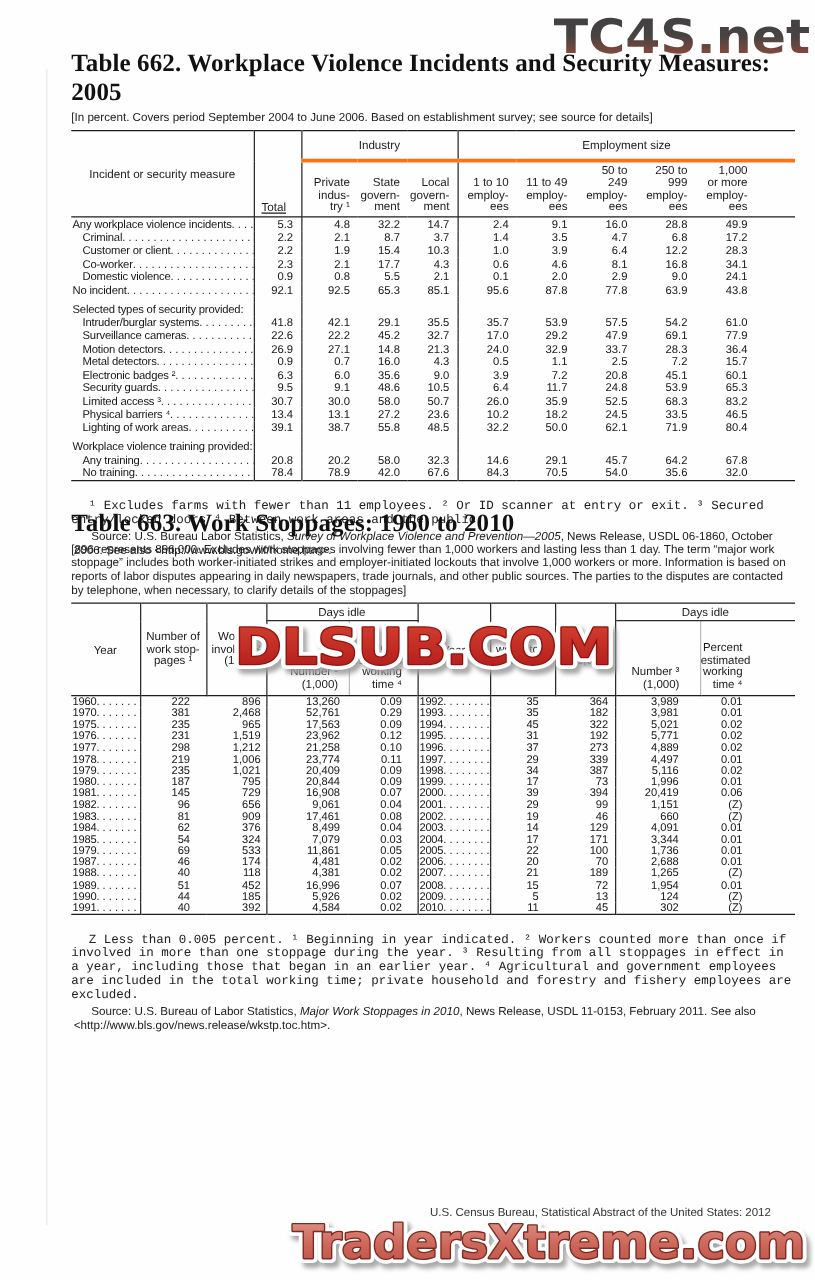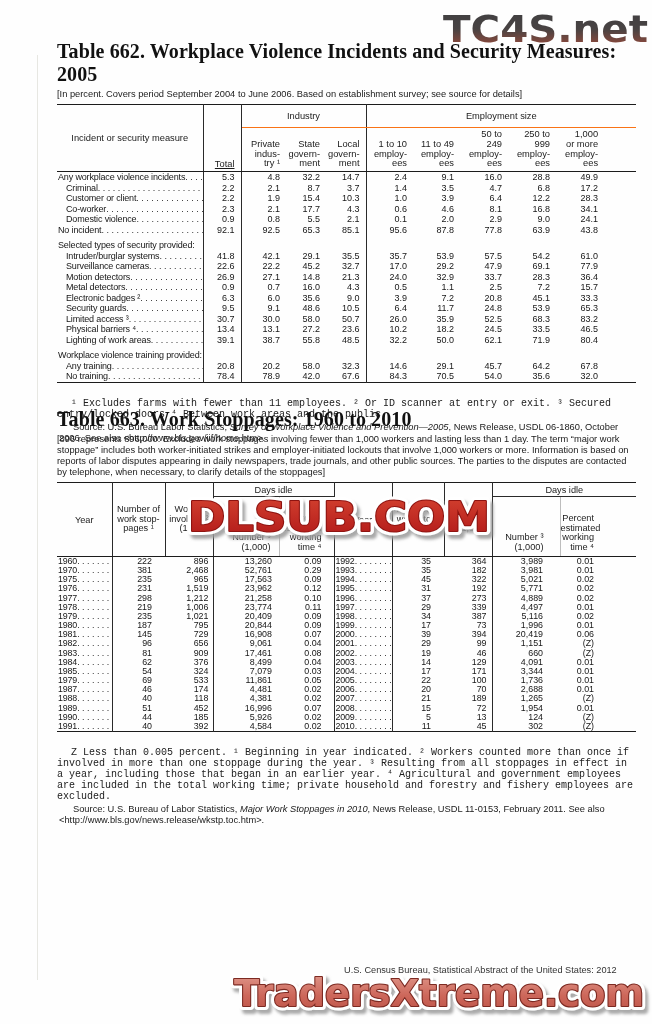--- a/index.html
+++ b/index.html
@@ -17,22 +17,22 @@
   .tbl-note{font-size:9.3px;line-height:11px;color:#202020;margin:0 0 4px 0;}
 
   table{border-collapse:collapse;table-layout:fixed;width:579px;}
   .dtable{border-top:1.6px solid #1c1c1c;border-bottom:1.6px solid #1c1c1c;}
   th,td{margin:0;padding:0;font-weight:normal;}
 
   
   .t662{font-size:9px;}
   .t662 thead th{font-size:9.3px;color:#1b1b1b;}
   .t662 .stub{vertical-align:middle;text-align:center;border-right:1px solid #2a2a2a;border-bottom:1px solid #1c1c1c;}
-  .t662 .total{vertical-align:bottom;text-align:right;padding:0 6px 2px 0;border-right:1px solid #2a2a2a;border-bottom:1px solid #1c1c1c;text-decoration:underline;}
-  .t662 .grp{height:22px;vertical-align:middle;text-align:center;border-bottom:1px solid #f97316;margin-top:30px;}
+  .t662 .total{vertical-align:bottom;padding:0 6px 2px 0;border-right:1px solid #2a2a2a;border-bottom:1px solid #1c1c1c;text-decoration:underline;}
+  .t662 .grp{height:22px;vertical-align:middle;text-align:center;border-bottom:3px solid #f97316;margin-top:30px;}
   .t662 .gi{border-right:1px solid #2a2a2a;}
   .t662 .colh{height:38px;vertical-align:bottom;text-align:right;white-space:pre-line;
               line-height:9.8px;padding:2px 6px 2px 0;border-bottom:1px solid #1c1c1c;}
   .t662 .colh.c4{border-right:1px solid #2a2a2a;}
   .t662 .colh.c9{padding-right:38px;}
   .t662 tbody td{height:10.5px;line-height:10.5px;vertical-align:bottom;}
   .t662 tbody td:nth-child(1){border-right:1px solid #2a2a2a;}
   .t662 tbody td:nth-child(2){border-right:1px solid #2a2a2a;}
   .t662 tbody td:nth-child(5){border-right:1px solid #2a2a2a;}
   .t662 td.v{text-align:right;padding-right:6px;}
@@ -361,21 +361,21 @@
               </div>
             </td>
             <td class="v">6.3</td>
             <td class="v">6.0</td>
             <td class="v">35.6</td>
             <td class="v">9.0</td>
             <td class="v">3.9</td>
             <td class="v">7.2</td>
             <td class="v">20.8</td>
             <td class="v">45.1</td>
-            <td class="v">33.3</td>
+            <td class="v">60.1</td>
           </tr>
           <tr>
             <td class="lab ind1">
               <div class="labflex ind1">
                 <span class="lt">Security guards</span>
                 <span class="dots"></span>
               </div>
             </td>
             <td class="v">9.5</td>
             <td class="v">9.1</td>

